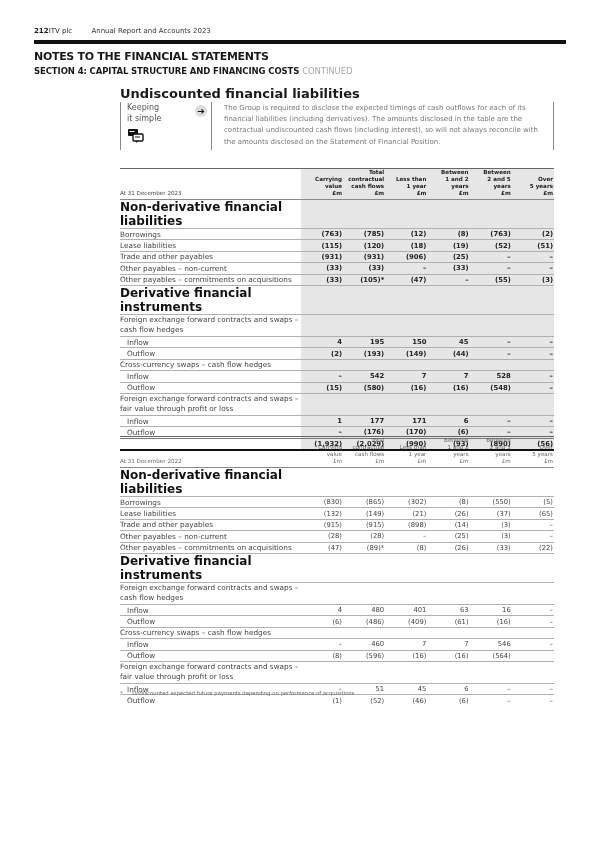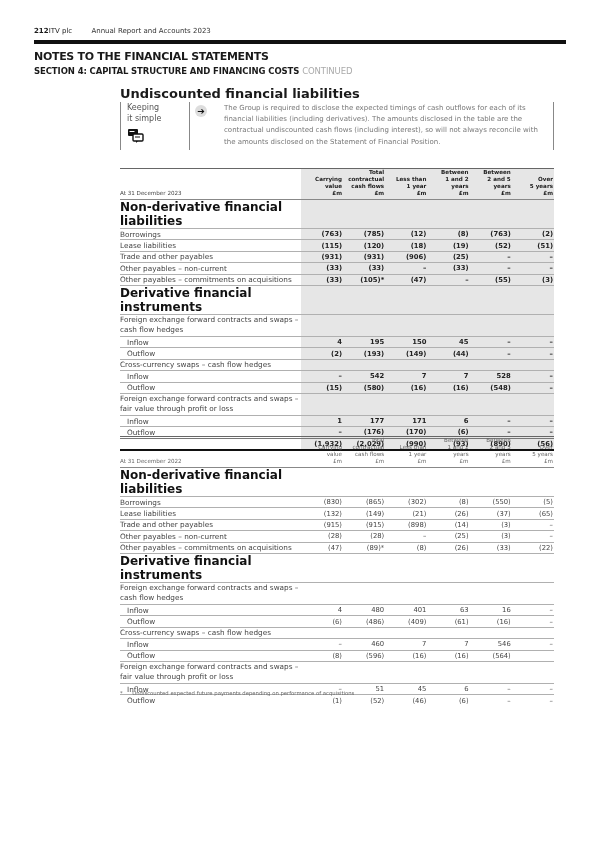--- a/index.html
+++ b/index.html
@@ -12,21 +12,21 @@
   .report-title { color: #333; }
   .rule-thick { position: absolute; left: 34px; right: 34px; top: 40px; height: 4px; background: #111; }
 
   .notes-title { position: absolute; left: 34px; top: 50px; font-size: 11px; font-weight: 900; letter-spacing: -0.3px; font-family: "DejaVu Sans", sans-serif; }
   .section-title { position: absolute; left: 34px; top: 66px; font-size: 8.5px; font-weight: bold; letter-spacing: -0.1px; }
   .section-title .cont { color: #aaa; font-weight: normal; }
 
   .sub-title { position: absolute; left: 120px; top: 86px; font-size: 13px; font-weight: bold; }
 
   .kis-box { position: absolute; left: 120px; top: 102px; width: 434px; height: 48px; }
-  .kis-left { position: absolute; left: 0; top: 0; width: 70px; height: 48px; border-left: 1px solid #888; border-right: 1px solid #888; padding-left: 6px; }
+  .kis-left { position: absolute; left: 0; top: 0; width: 92px; height: 48px; border-left: 1px solid #888; border-right: 1px solid #888; padding-left: 6px; }
   .kis-label { font-size: 8px; color: #555; line-height: 11px; }
   .kis-chat { position: absolute; left: 7px; top: 27px; width: 16px; height: 14px; }
   .kis-arrow { position: absolute; left: 74px; top: 3px; width: 12px; height: 12px; border-radius: 50%; background: #ddd; display:flex; align-items:center; justify-content:center; font-size: 9px; font-weight: bold; color:#111; }
   .kis-text { position: absolute; left: 104px; top: 1px; width: 320px; font-size: 7px; color: #777; line-height: 11.2px; }
   .kis-right { position: absolute; right: 0; top: 0; height: 48px; border-right: 1px solid #888; }
 
   table.fin { position: absolute; left: 120px; width: 434px; border-collapse: collapse; font-size: 6.8px; }
   table.fin td, table.fin th { padding: 0; height: 11.4px; vertical-align: middle; }
   table.fin .lbl { width: 180px; text-align: left; color: #444; padding-left: 0; font-size: 7.3px; }
   table.fin .lbl.ind { padding-left: 7px; }

